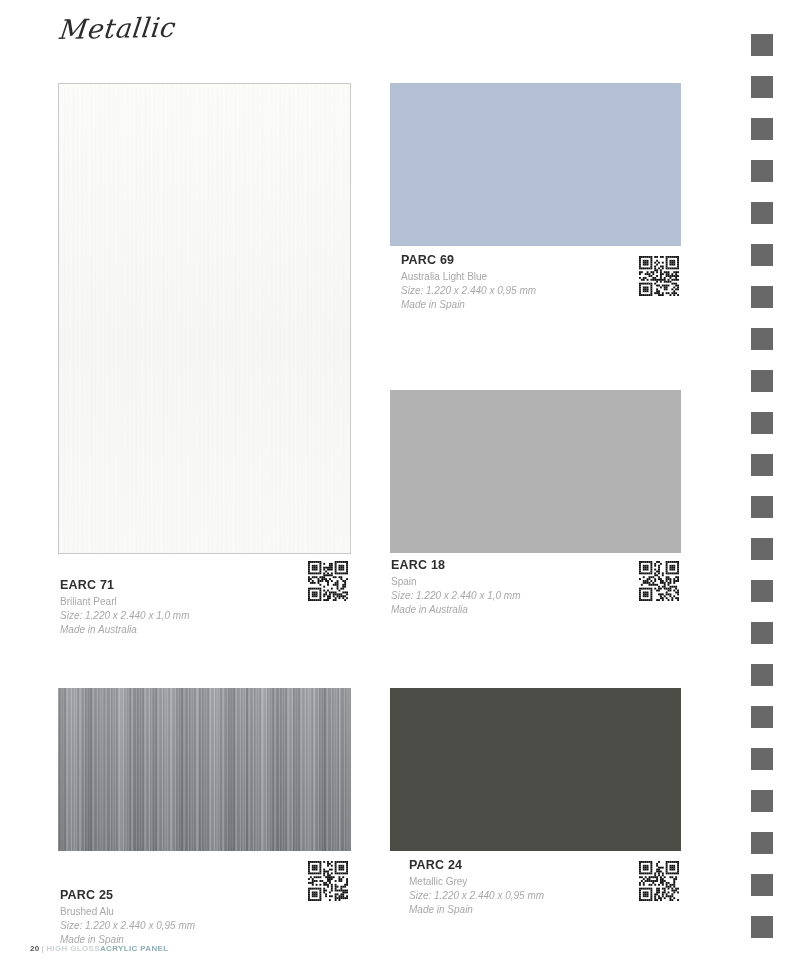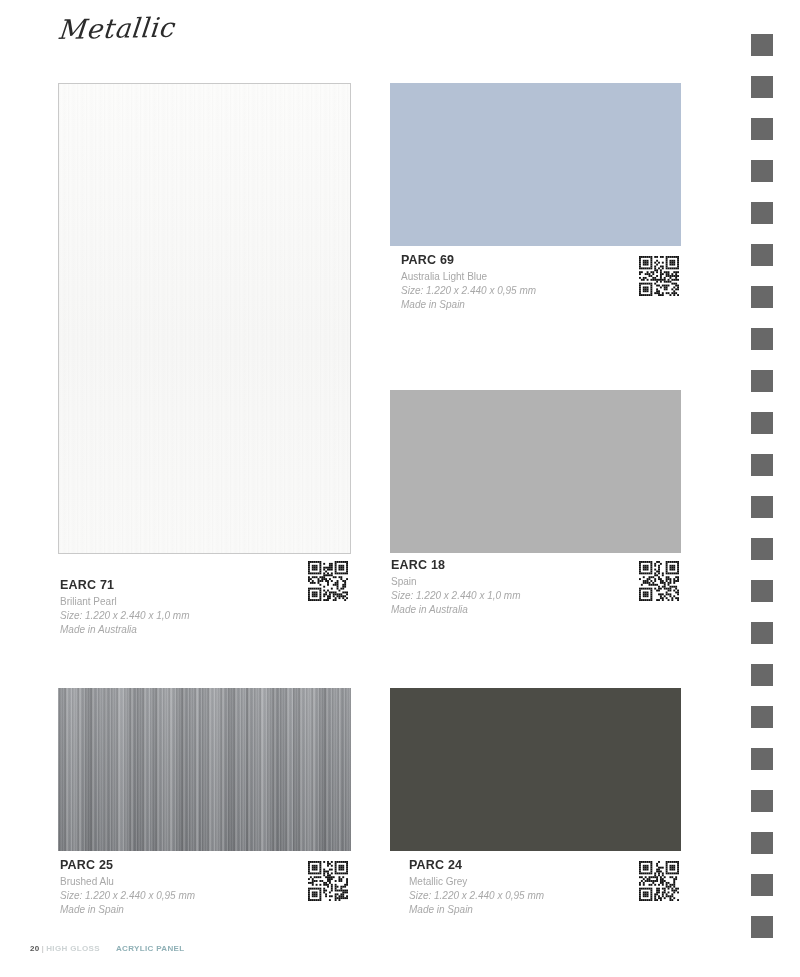--- a/index.html
+++ b/index.html
@@ -151,21 +151,21 @@
     left: 30px;
     top: 944px;
     font-size: 8px;
     font-weight: bold;
     letter-spacing: 0.35px;
     white-space: nowrap;
   }
   .footer .pg   { color: #565656; }
   .footer .sep  { color: #cfcfcf; padding: 0 2px; }
   .footer .cat1 { color: #cdd3d4; }
-  .footer .cat2 { color: #8fb0b6; padding-left: 16px; }
+  .footer .cat2 { color: #8fb0b6; padding-left: 0; }
 </style>
 </head>
 <body>
 
 <div class="page-title">Metallic</div>
 
 <div class="edge-markers">
     <div class="edge-marker" style="background: rgb(104, 104, 104);"></div>
     <div class="edge-marker" style="background: rgb(104, 104, 104);"></div>
     <div class="edge-marker" style="background: rgb(104, 104, 104);"></div>
@@ -894,21 +894,21 @@
           <rect x="28.57" y="38.10" width="1.90" height="1.90"></rect>
           <rect x="32.38" y="38.10" width="1.90" height="1.90"></rect>
           <rect x="38.10" y="38.10" width="1.90" height="1.90"></rect>
         </g>
       </svg>
     </div>
 
   <div class="product" style="left:58px; top:688px;">
     <div class="swatch tex-brushed" style="width:293px; height:163px;"></div>
   </div>
-  <div class="label" style="left:60px; top:858px;">
+  <div class="label" style="left:60px; top:888px;">
     <p class="code">PARC 25</p>
     <p class="name">Brushed Alu</p>
     <p class="size">Size: 1.220 x 2.440 x 0,95 mm</p>
     <p class="origin">Made in Spain</p>
   </div>
   <div class="qr" style="left:308px; top:861px;">
       <svg width="40" height="40" viewBox="0 0 40 40">
         <rect width="40" height="40" fill="#fff"></rect>
         <g fill="#111">
           <rect x="0.00" y="0.00" width="1.90" height="1.90"></rect>

